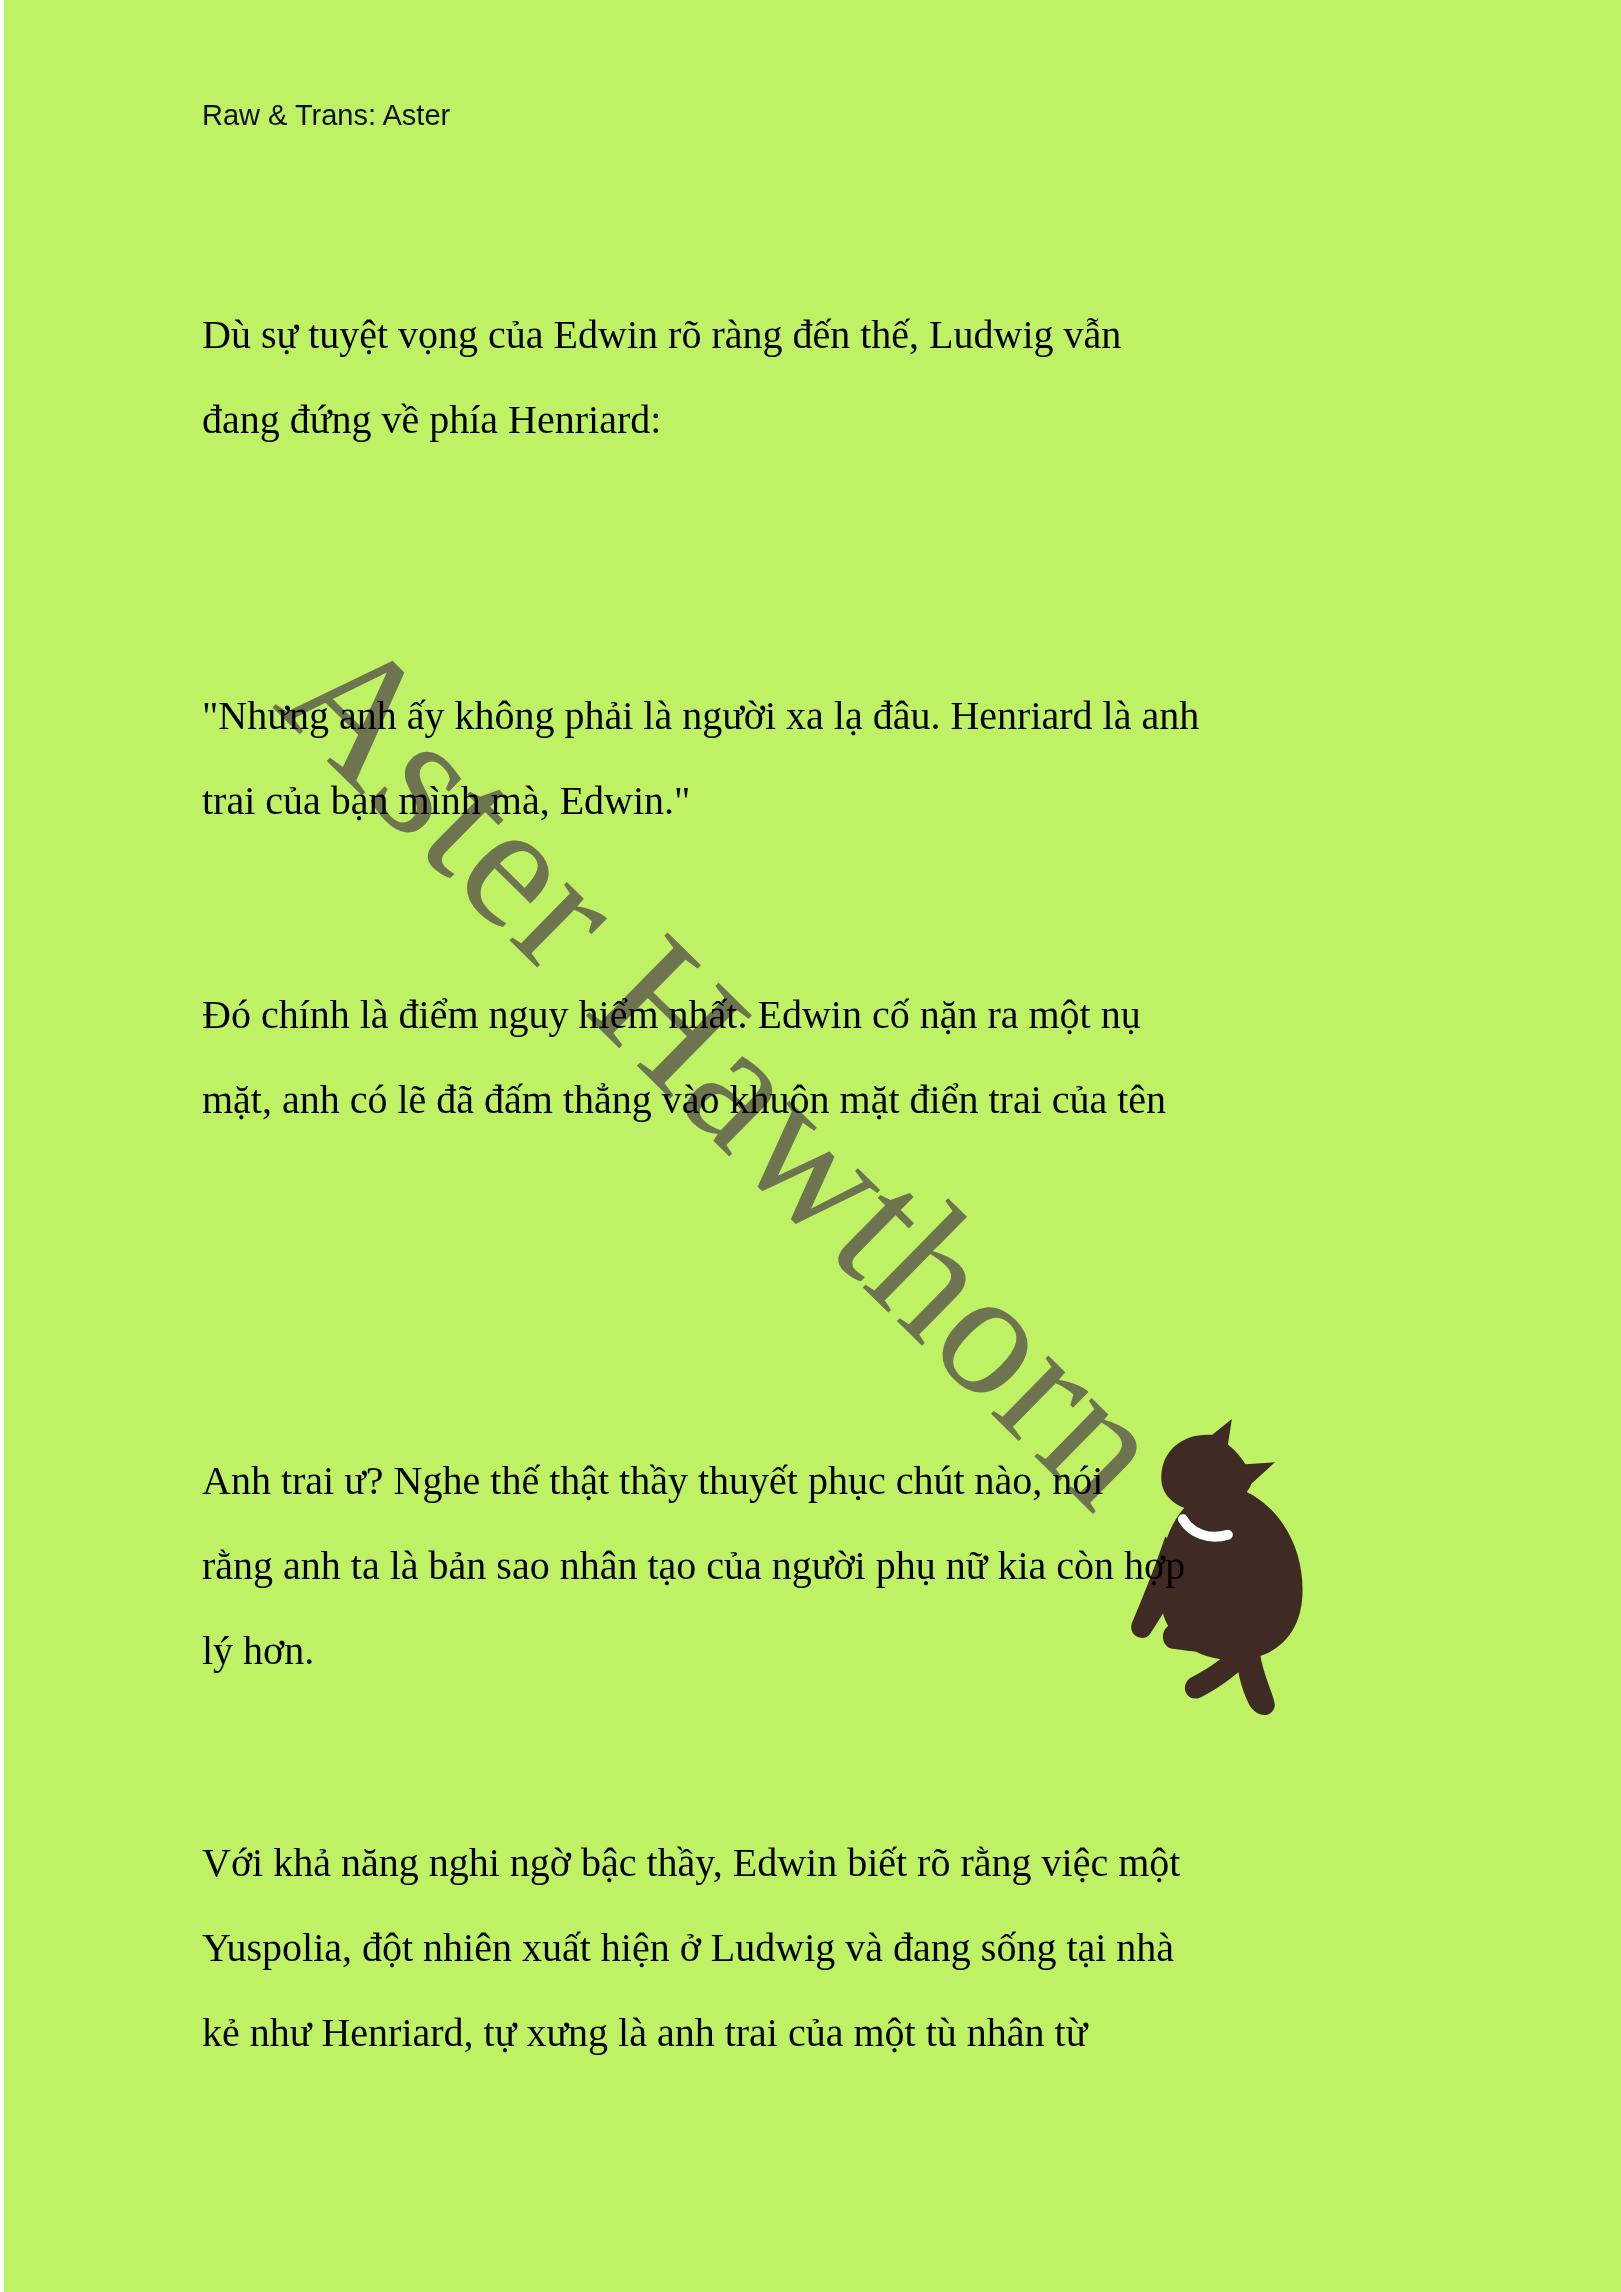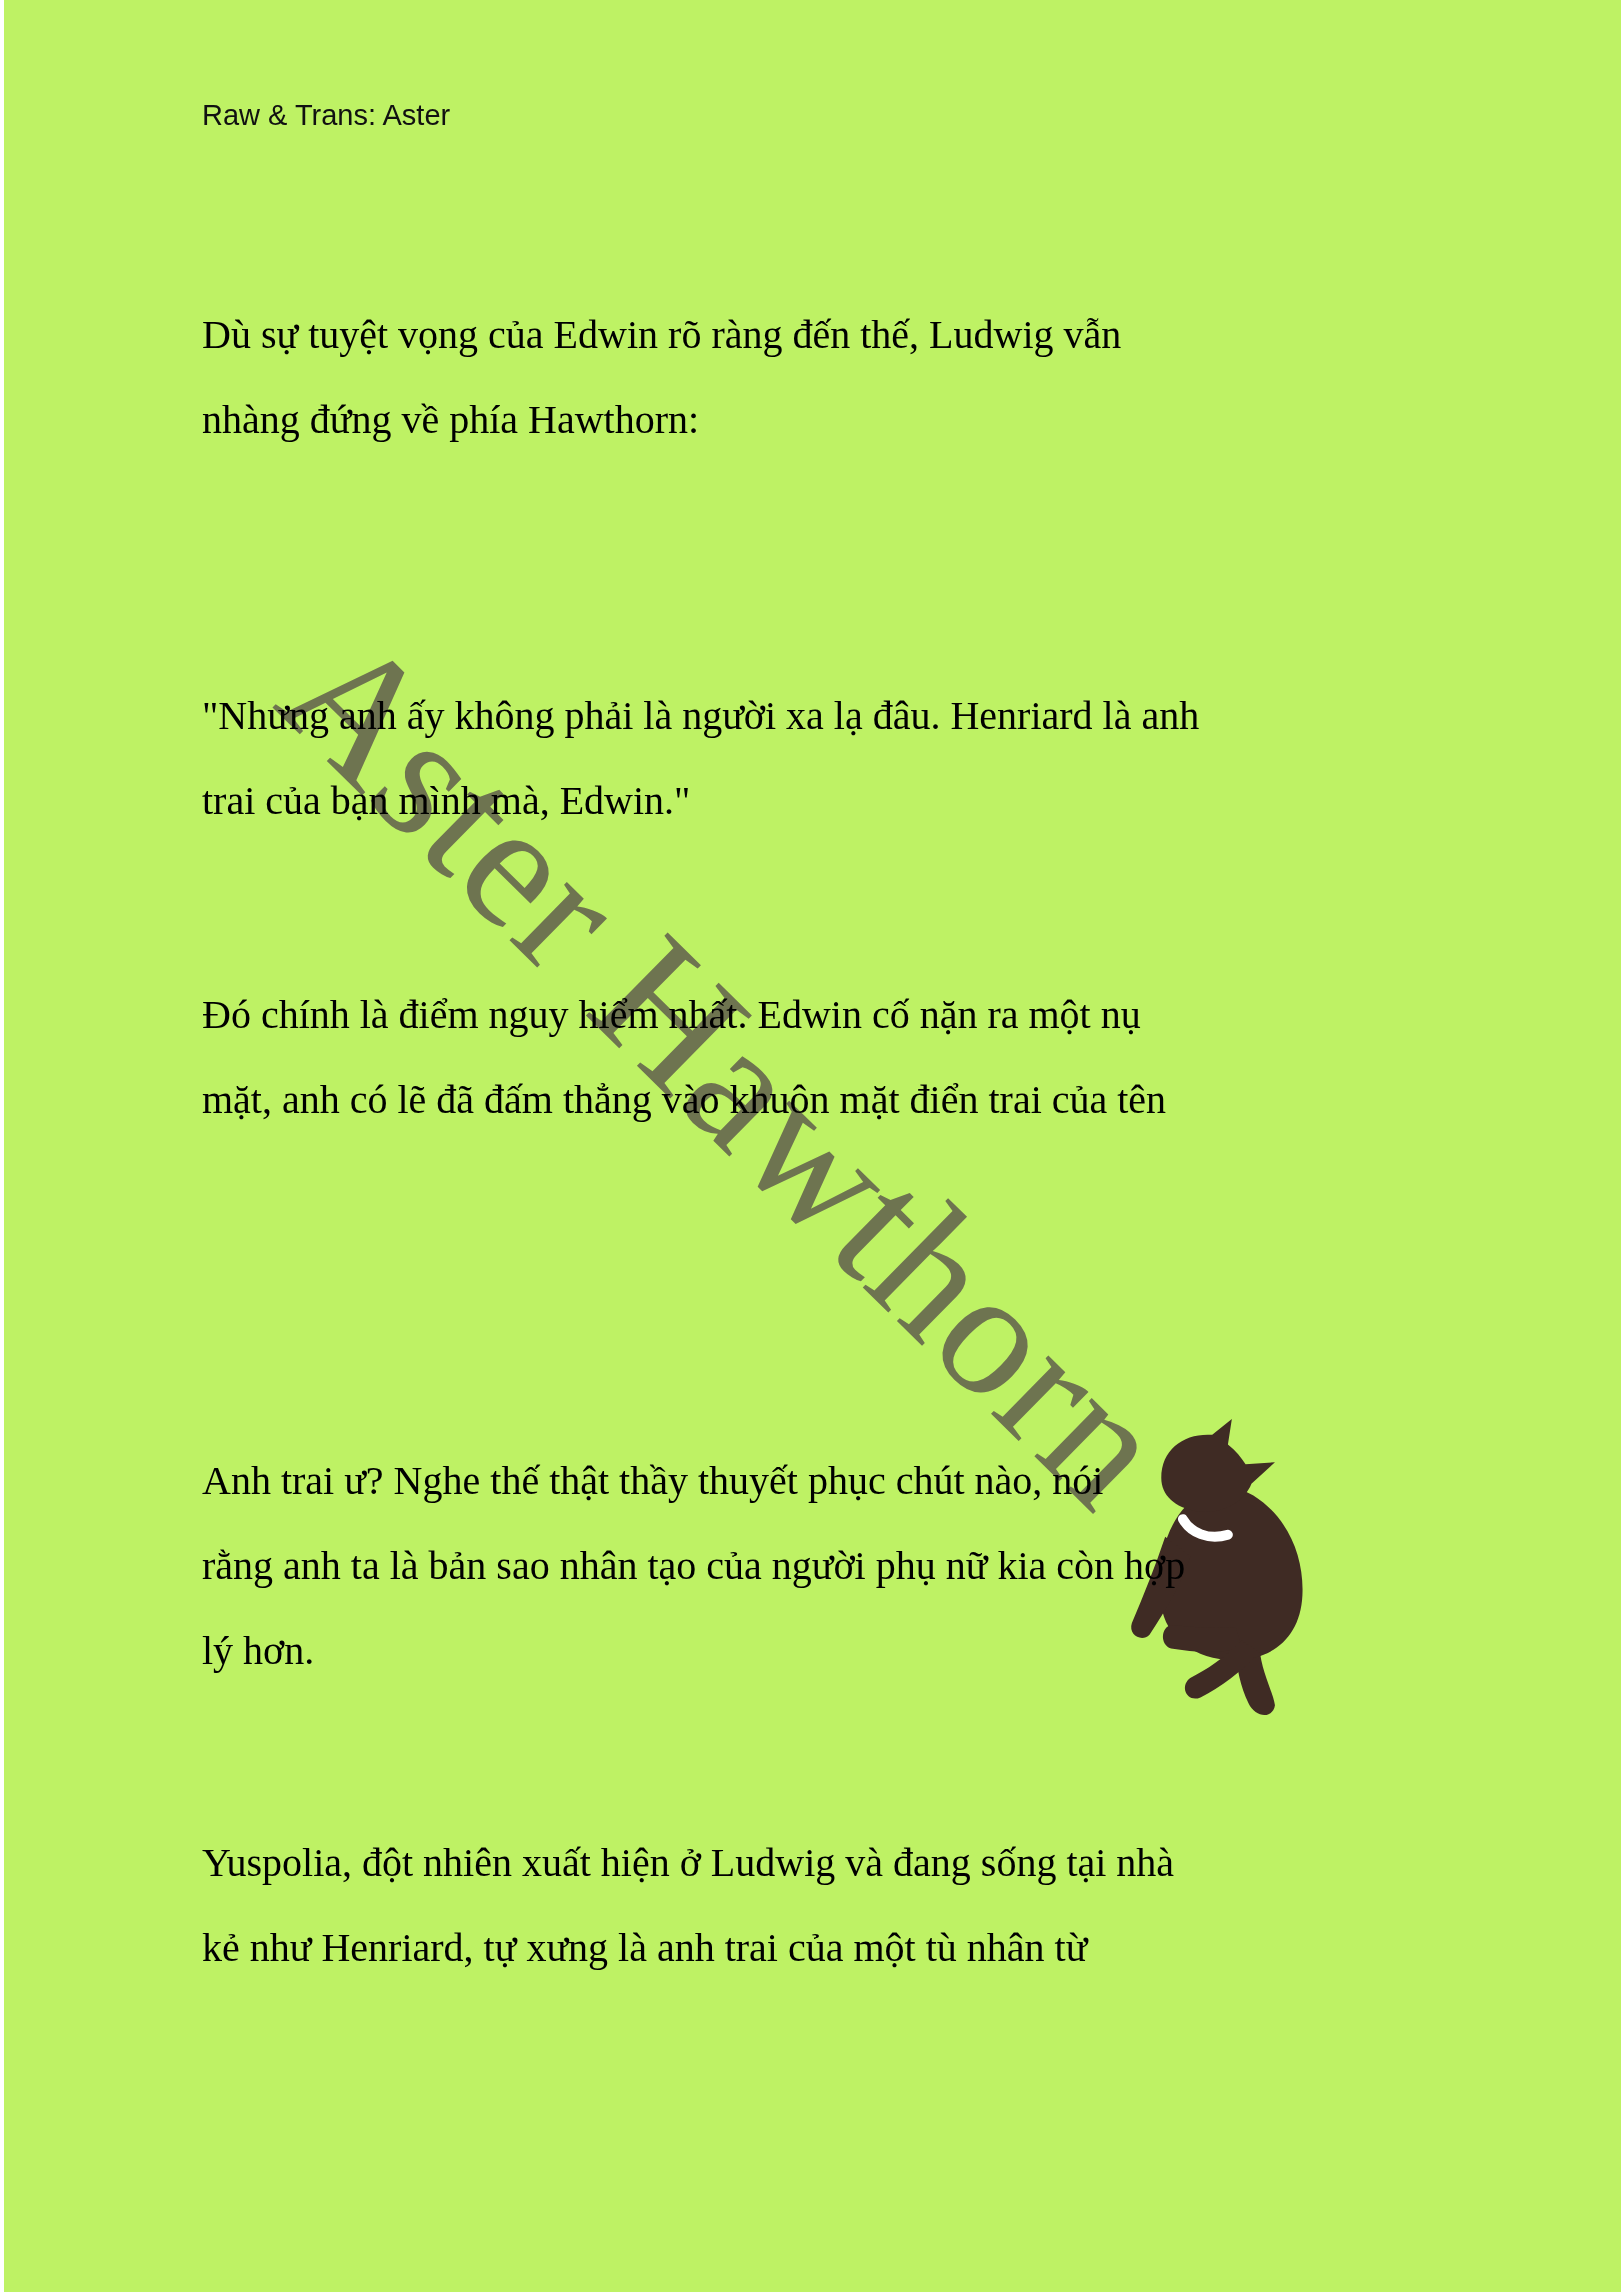--- a/index.html
+++ b/index.html
@@ -101,39 +101,40 @@
       <path d="M118 226 C 100 244, 82 256, 66 264 C 54 272, 62 290, 76 284 C 96 274, 118 258, 136 238 Z"></path>
     </g>
 
     <path d="M58 102 C 66 116, 84 124, 104 118" fill="none" stroke="#ffffff" stroke-width="10" stroke-linecap="round"></path>
   </svg>
 
   <div class="body-text">
 
     <div class="para" style="top:292px">
       <span class="line">Dù sự tuyệt vọng của Edwin rõ ràng đến thế, Ludwig vẫn</span>
-      <span class="line">nhàng đứng về phía Hawthorn:</span>
+      <span class="line">đang đứng về phía Henriard:</span>
     </div>
 
     <div class="para" style="top:673px">
       <span class="line">"Nhưng anh ấy không phải là người xa lạ đâu. Henriard là anh</span>
       <span class="line">trai của bạn mình mà, Edwin."</span>
     </div>
 
     <div class="para" style="top:972px">
       <span class="line">Đó chính là điểm nguy hiểm nhất. Edwin cố nặn ra một nụ</span>
       <span class="line">mặt, anh có lẽ đã đấm thẳng vào khuôn mặt điển trai của tên</span>
     </div>
 
     <div class="para" style="top:1438px">
       <span class="line">Anh trai ư? Nghe thế thật thầy thuyết phục chút nào, nói</span>
       <span class="line">rằng anh ta là bản sao nhân tạo của người phụ nữ kia còn hợp</span>
       <span class="line">lý hơn.</span>
     </div>
 
     <div class="para" style="top:1820px">
+      <span class="line">Với khả năng nghi ngờ bậc thầy, Edwin biết rõ rằng việc một</span>
       <span class="line">Yuspolia, đột nhiên xuất hiện ở Ludwig và đang sống tại nhà</span>
       <span class="line">kẻ như Henriard, tự xưng là anh trai của một tù nhân từ</span>
     </div>
 
   </div>
 </div>
 
 
 </body></html>

